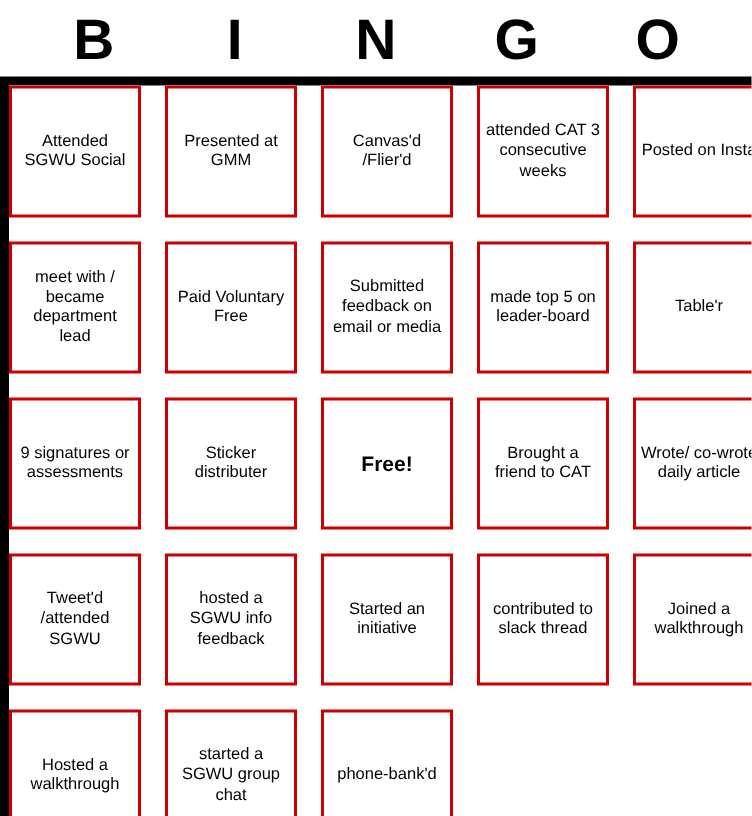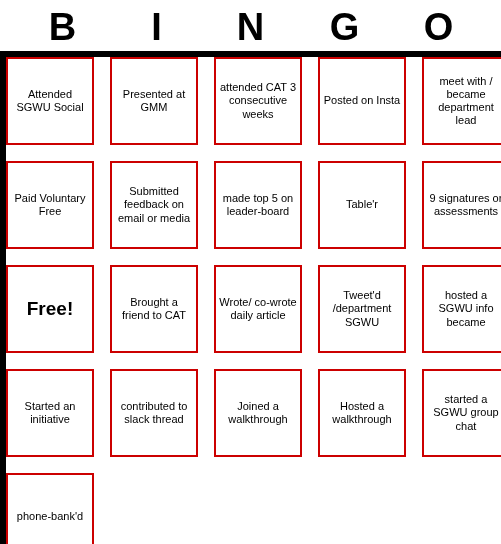--- a/index.html
+++ b/index.html
@@ -40,50 +40,52 @@
       justify-content: center;
       text-align: center;
       font-size: 11px;
       font-weight: normal;
       color: #000;
       padding: 3px;
       line-height: 1.2;
       background: #fff;
     }
     .cell.free {
-      font-size: 19px;
+      font-size: 14px;
       font-weight: bold;
     }
   </style>
 </head>
 <body>
 
 <div class="bingo-header">
   <span class="bingo-letter">B</span>
   <span class="bingo-letter">I</span>
   <span class="bingo-letter">N</span>
   <span class="bingo-letter">G</span>
   <span class="bingo-letter">O</span>
 </div>
 
 <div class="bingo-grid" id="grid">
 <div class="cell">Attended SGWU Social</div>
     <div class="cell">Presented at GMM</div>
+    <div class="cell">Canvas'd /Flier'd</div>
     <div class="cell">attended CAT 3 consecutive weeks</div>
     <div class="cell">Posted on Insta</div>
     <div class="cell">meet with / became department lead</div>
     <div class="cell">Paid Voluntary Free</div>
     <div class="cell">Submitted feedback on email or media</div>
     <div class="cell">made top 5 on leader-board</div>
     <div class="cell">Table'r</div>
     <div class="cell">9 signatures or assessments</div>
+    <div class="cell">Sticker distributer</div>
     <div class="cell free">Free!</div>
     <div class="cell">Brought a friend to CAT</div>
     <div class="cell">Wrote/ co-wrote daily article</div>
-    <div class="cell">Tweet'd /department SGWU</div>
-    <div class="cell">hosted a SGWU info became</div>
+    <div class="cell">Tweet'd /attended SGWU</div>
+    <div class="cell">hosted a SGWU info feedback</div>
     <div class="cell">Started an initiative</div>
     <div class="cell">contributed to slack thread</div>
     <div class="cell">Joined a walkthrough</div>
     <div class="cell">Hosted a walkthrough</div>
     <div class="cell">started a SGWU group chat</div>
     <div class="cell">phone-bank'd</div>
   </div>
 
 </body></html>

